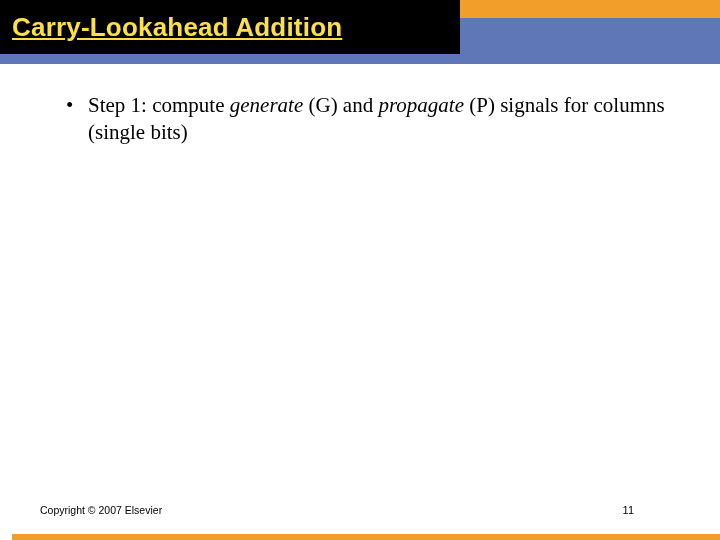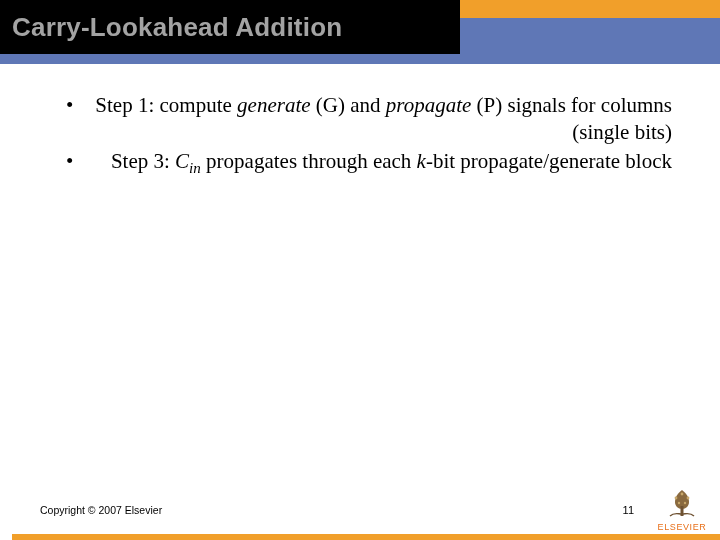--- a/index.html
+++ b/index.html
@@ -30,35 +30,35 @@
     top: 0;
     left: 0;
     width: 460px;
     height: 54px;
     background: #000000;
     display: flex;
     align-items: center;
     padding-left: 12px;
   }
   .slide-title {
-    color: #a3a3a3;
+    color: #fde047;
     font-family: Arial, Helvetica, sans-serif;
     font-weight: bold;
     font-size: 26px;
     letter-spacing: 0.2px;
+    text-decoration: underline;
   }
   .content {
     padding: 28px 48px 0 58px;
     font-size: 21px;
     color: #000000;
     line-height: 1.28;
   }
   .content ul {
     list-style: none;
-    text-align: right;
   }
   .content li {
     position: relative;
     padding-left: 30px;
     margin-bottom: 2px;
   }
   .content li::before {
     content: "•";
     position: absolute;
     left: 8px;
@@ -128,39 +128,20 @@
   <div class="black-block">
     <div class="slide-title">Carry-Lookahead Addition</div>
   </div>
 </div>
 
 <div class="content">
   <ul>
     <li>
       <span>Step 1: compute </span><span class="ital">generate</span><span> (G) and </span><span class="ital">propagate</span><span> (P) signals for columns (single bits)</span>
     </li>
-    <li>
-      <span>Step 3: </span><span class="ital">C</span><span class="sub">in</span><span> propagates through each </span><span class="ital">k</span><span>-bit propagate/generate block</span>
-    </li>
   </ul>
 </div>
 
 <div class="footer">
   <div class="copyright">Copyright © 2007 Elsevier</div>
   <div class="page-num">11</div>
-  <div class="logo">
-    <div class="logo-tree">
-      <svg viewBox="0 0 36 36" width="36" height="36">
-        <rect x="0" y="0" width="36" height="36" fill="none"></rect>
-        <path d="M18 6 C14 9 11 13 11 18 C11 22 14 25 18 25 C22 25 25 22 25 18 C25 13 22 9 18 6 Z" fill="#8a6a3f"></path>
-        <rect x="16.5" y="22" width="3" height="10" fill="#6f5232"></rect>
-        <path d="M6 32 C10 28 14 30 18 30 C22 30 26 28 30 32" stroke="#6f5232" stroke-width="1.4" fill="none"></path>
-        <circle cx="12" cy="14" r="1.4" fill="#c8a76a"></circle>
-        <circle cx="24" cy="14" r="1.4" fill="#c8a76a"></circle>
-        <circle cx="18" cy="10" r="1.4" fill="#c8a76a"></circle>
-        <circle cx="15" cy="19" r="1.2" fill="#c8a76a"></circle>
-        <circle cx="21" cy="19" r="1.2" fill="#c8a76a"></circle>
-      </svg>
-    </div>
-    <div class="logo-text">ELSEVIER</div>
-  </div>
   <div class="footer-orange"></div>
 </div>
 
 </body></html>

